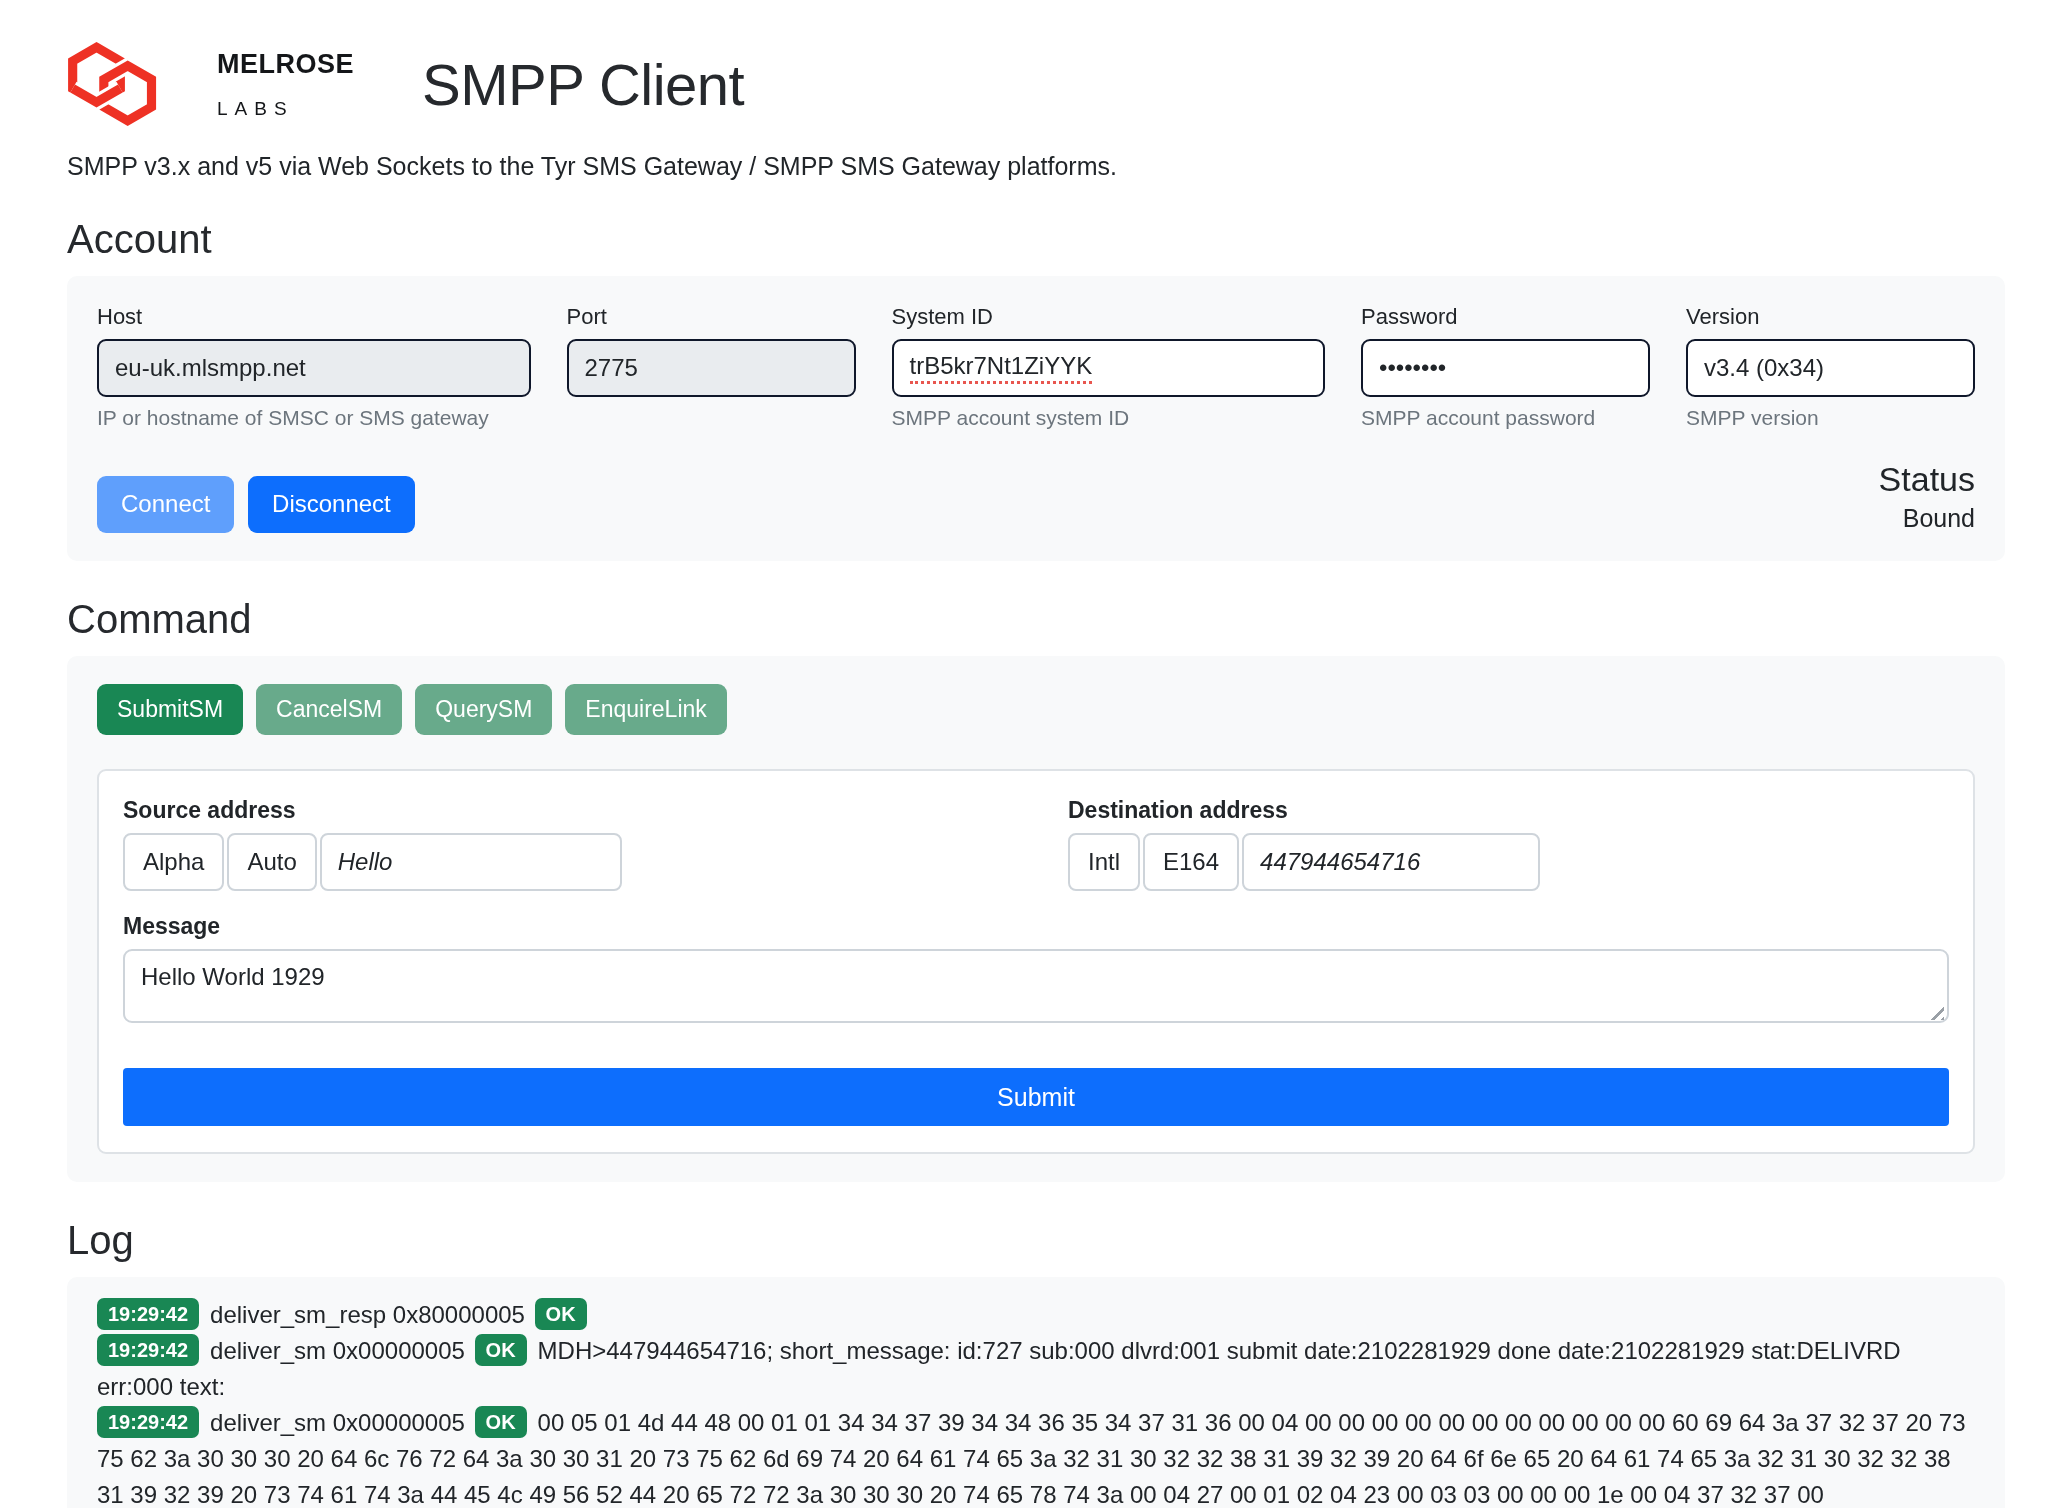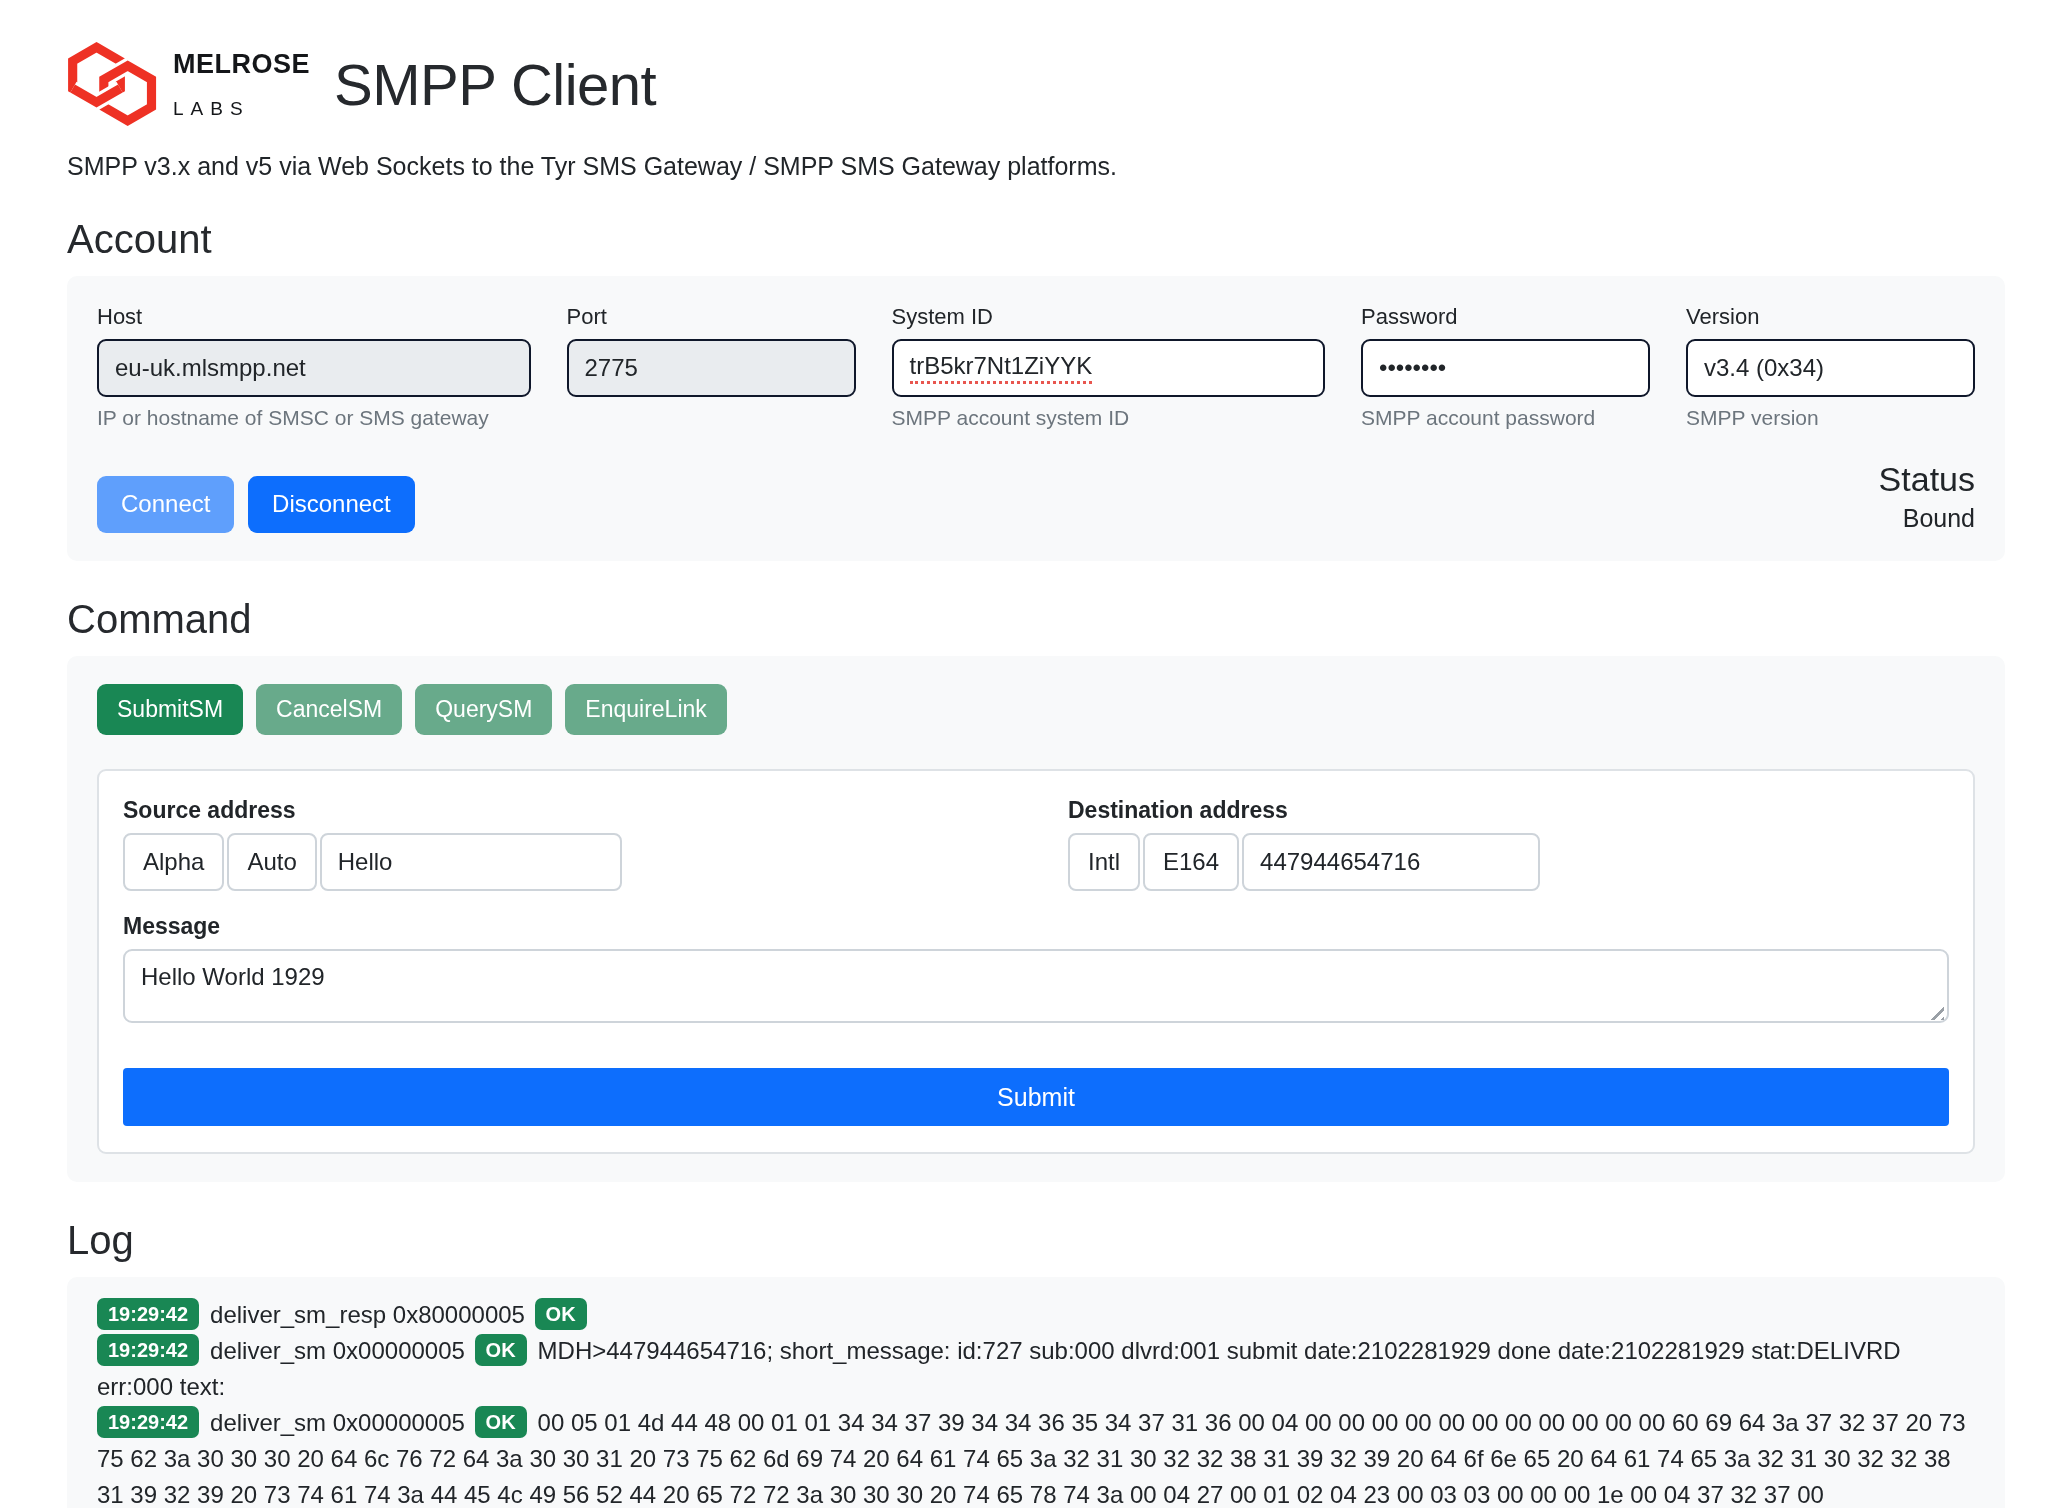--- a/index.html
+++ b/index.html
@@ -5,21 +5,21 @@
   * { box-sizing: border-box; margin: 0; padding: 0; }
   html,body { background:#fff; }
   body {
     width: 2072px; height: 1508px; overflow: hidden;
     font-family: "Liberation Sans", "DejaVu Sans", sans-serif;
     color: #212529; font-size: 24px;
   }
   .container { width: 1938px; margin: 0 auto; padding-top: 40px; }
 
   
-  .header { display: flex; align-items: center; }
+  .header { display: flex; align-items: center; gap: 44px; }
   .brand-text { margin-left: 14px; color: #141619; }
   .brand-line1 { font-size: 27px; font-weight: 700; letter-spacing: 0.5px; }
   .brand-line2 { font-size: 19px; letter-spacing: 7px; margin-top: 18px; }
   .page-title { font-size: 58px; font-weight: 400; color: #26292d; margin-left: 24px; letter-spacing: -0.5px; }
   .subtitle { margin-top: 24px; font-size: 25px; color: #212529; }
 
   
   .section-heading { margin-top: 36px; font-size: 40px; font-weight: 400; color: #26292d; }
   .card { margin-top: 14px; background: #f8f9fa; border-radius: 10px; padding: 28px 30px; }
 
@@ -54,21 +54,21 @@
   .addr-row { display: flex; }
   .addr-source { flex: 0 0 945px; }
   .bold-label { display: block; font-size: 23px; font-weight: 700; color: #212529; margin-bottom: 9px; }
   .input-group { display: flex; }
   .igroup-box {
     height: 58px; background: #fff; border: 2px solid #ced4da; border-radius: 8px;
     display: flex; align-items: center; padding: 0 18px; margin-right: 3px;
     font-size: 24px; color: #212529; cursor: pointer;
   }
   .igroup-input { height: 58px; border: 2px solid #ced4da; border-radius: 8px;
-    font-family: inherit; font-size: 24px; color: #212529; padding: 0 16px; outline: none; }
+    font-family: inherit; font-size: 24px; color: #212529; padding: 0 16px; outline: none; font-style: italic; }
   .src-text { width: 302px; } .dst-text { width: 298px; }
   .msg-label { margin-top: 22px; }
   .textarea-wrap { position: relative; }
   textarea.message-area {
     width: 100%; height: 74px; resize: none; background: #fff;
     border: 2px solid #ced4da; border-radius: 9px; outline: none;
     font-family: inherit; font-size: 24px; color: #212529; padding: 12px 16px;
   }
   .resize-handle { position: absolute; right: 5px; bottom: 9px; width: 16px; height: 16px;
     clip-path: polygon(100% 0, 100% 100%, 0 100%);

